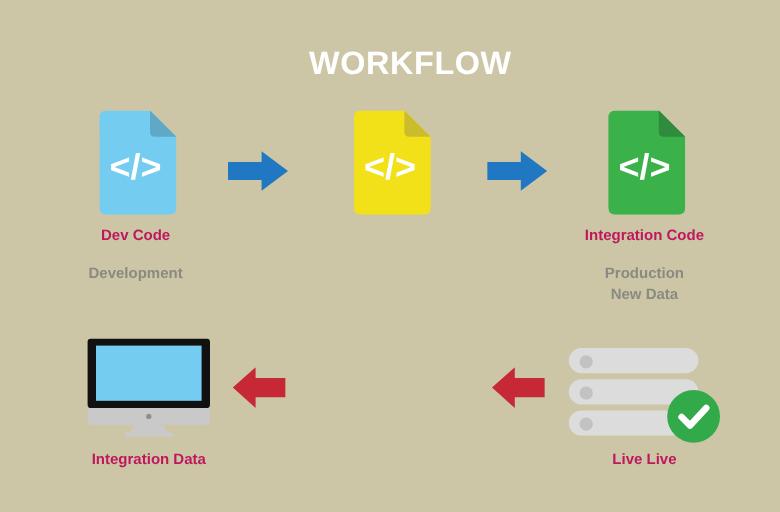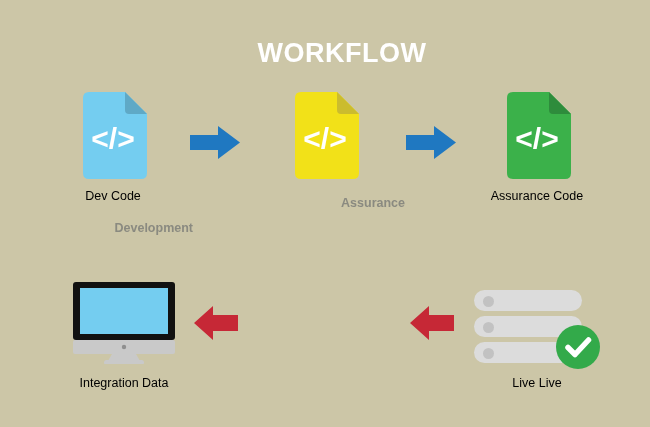--- a/index.html
+++ b/index.html
@@ -36,34 +36,33 @@
   }
 
   
   .node {
     position: absolute;
     width: 160px;
     text-align: center;
   }
   .node-label {
     font-size: 12.5px;
-    font-weight: normal;
-    color: #000000;
+    font-weight: bold;
+    color: #be185d;
     line-height: 1.2;
   }
   .node-sub {
     font-size: 12.5px;
     font-weight: bold;
     color: #8a8a80;
     line-height: 1.35;
     margin-top: 16px;
   }
   .node-sub span {
     display: block;
-    text-align: right;
   }
 
   
   .doc-wrap {
     position: relative;
     width: 68px;
     height: 87px;
     margin: 0 auto 10px auto;
   }
   .doc-svg {
@@ -153,39 +152,42 @@
 
   <div class="node" style="left:245px; top:92px;">
     <div class="doc-wrap">
       <svg class="doc-svg" viewBox="0 0 68 87">
         <path d="M4 6 Q4 0 10 0 L46 0 L68 22 L68 81 Q68 87 62 87 L10 87 Q4 87 4 81 Z" fill="#f2e118"></path>
         <path d="M46 0 L68 22 L50 22 Q46 22 46 18 Z" fill="#cbbc2e"></path>
         <text x="34" y="57" text-anchor="middle" font-family="'Liberation Sans', sans-serif" font-size="30" font-weight="bold" fill="#ffffff">&lt;/&gt;</text>
       </svg>
     </div>
     <div class="node-sub">
-      <span>Assurance</span>
     </div>
   </div>
 
   <div class="arrow" style="left:406px; top:125px;">
     <svg width="50" height="35" viewBox="0 0 50 35">
       <path d="M0 10 L28 10 L28 1 L50 17.5 L28 34 L28 25 L0 25 Z" fill="#1f78c1"></path>
     </svg>
   </div>
 
   <div class="node" style="left:457px; top:92px;">
     <div class="doc-wrap">
       <svg class="doc-svg" viewBox="0 0 68 87">
         <path d="M4 6 Q4 0 10 0 L46 0 L68 22 L68 81 Q68 87 62 87 L10 87 Q4 87 4 81 Z" fill="#3bb14a"></path>
         <path d="M46 0 L68 22 L50 22 Q46 22 46 18 Z" fill="#2e8c3c"></path>
         <text x="34" y="57" text-anchor="middle" font-family="'Liberation Sans', sans-serif" font-size="30" font-weight="bold" fill="#ffffff">&lt;/&gt;</text>
       </svg>
     </div>
-    <div class="node-label">Assurance Code</div>
+    <div class="node-label">Integration Code</div>
+    <div class="node-sub">
+      <span>Production</span>
+      <span>New Data</span>
+    </div>
   </div>
 
   <div class="node node-bottom" style="left:44px; top:282px;">
     <div class="monitor-wrap">
       <svg width="104" height="82" viewBox="0 0 104 82">
         <rect x="1" y="0" width="102" height="58" rx="3" fill="#111111"></rect>
         <rect x="8" y="6" width="88" height="46" fill="#74cdf0"></rect>
         <rect x="1" y="58" width="102" height="14" rx="2" fill="#c9c9c9"></rect>
         <circle cx="52" cy="65" r="2.2" fill="#8f8f8f"></circle>
         <path d="M40 72 L64 72 L68 79 L36 79 Z" fill="#c9c9c9"></path>

